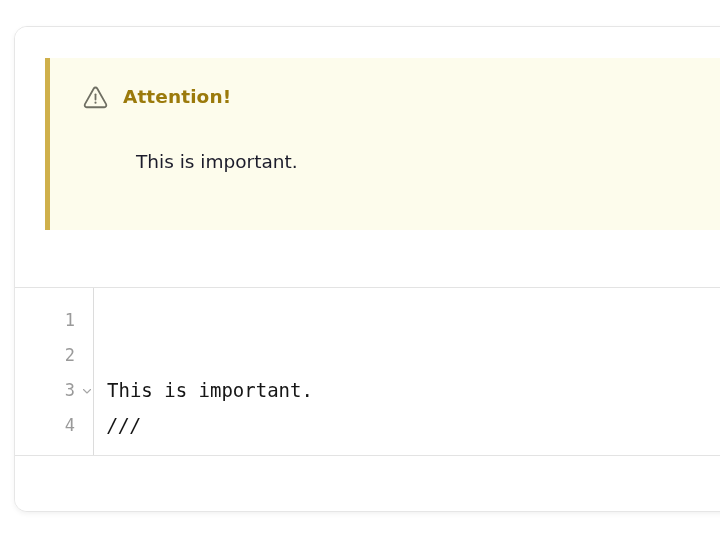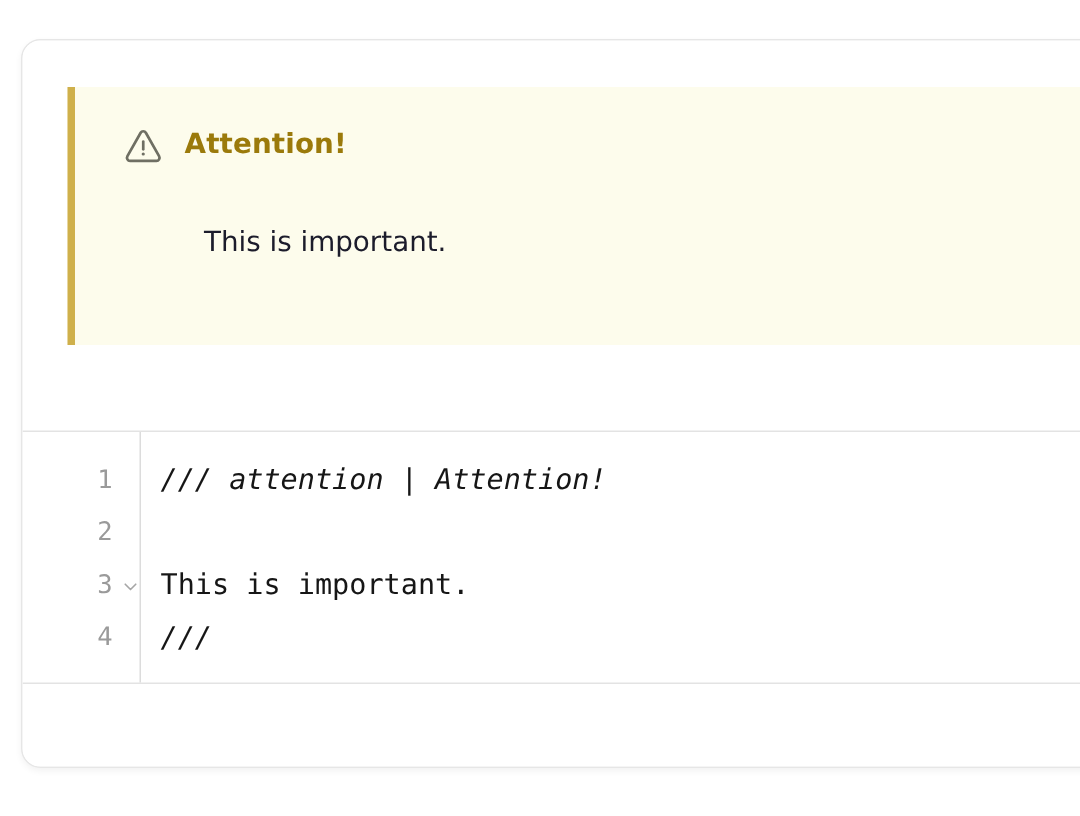--- a/index.html
+++ b/index.html
@@ -214,21 +214,20 @@
     </div>
 
     <div class="editor-pane">
       <div class="gutter-sep"></div>
       <div class="editor-rows">
 
         <div class="code-row">
           <div class="gutter">
             <span class="line-no">1</span>
           </div>
-          <span class="code-text comment">/// attention | Attention!</span>
         </div>
 
         <div class="code-row">
           <div class="gutter">
             <span class="line-no">2</span>
           </div>
           <span class="code-text"></span>
         </div>
 
         <div class="code-row">

